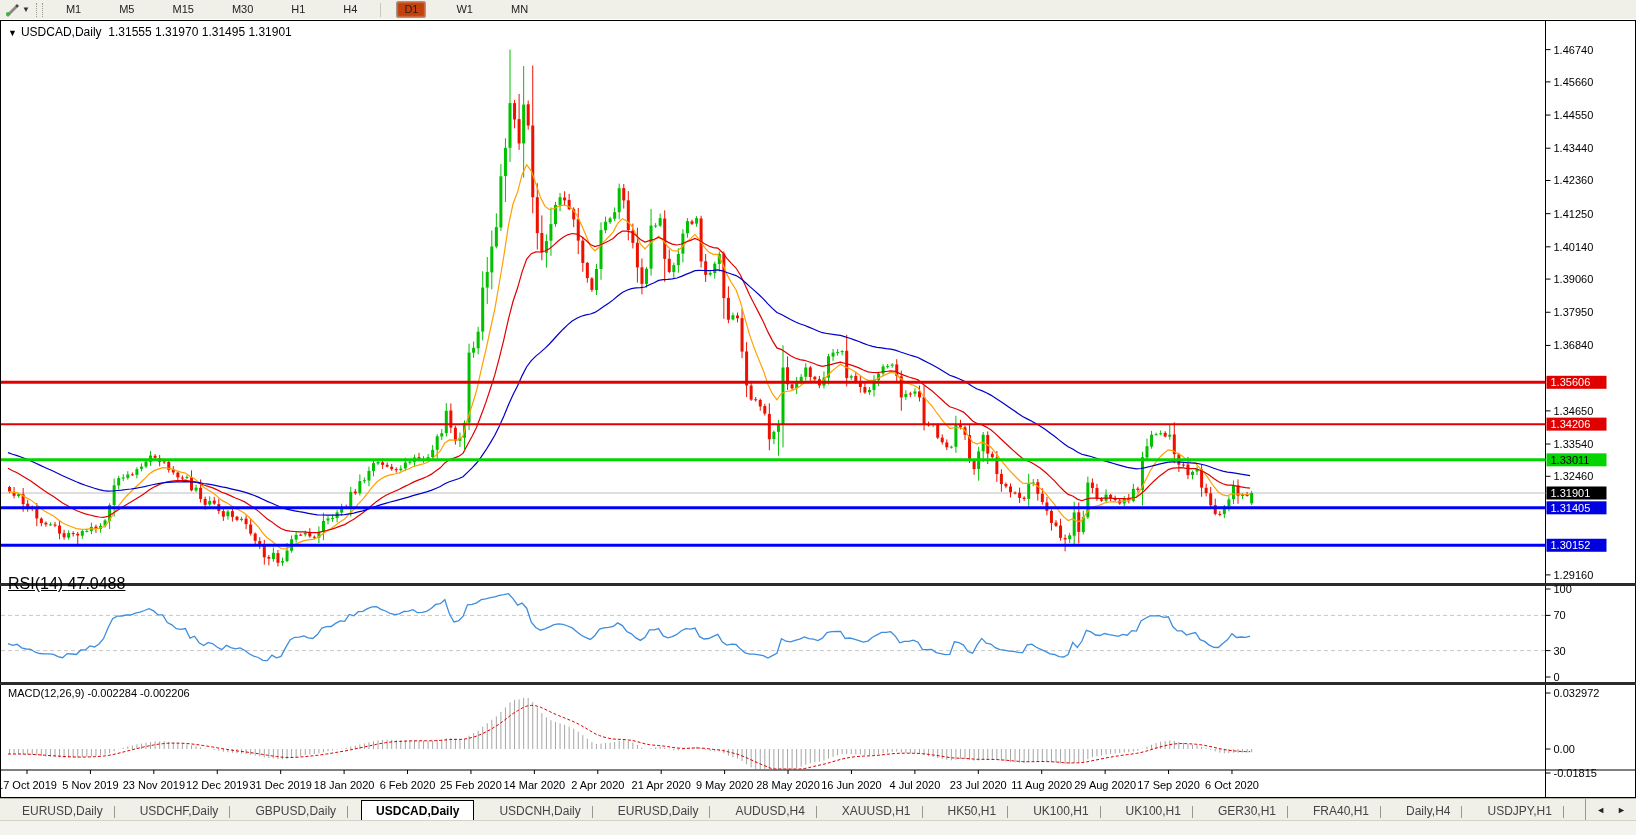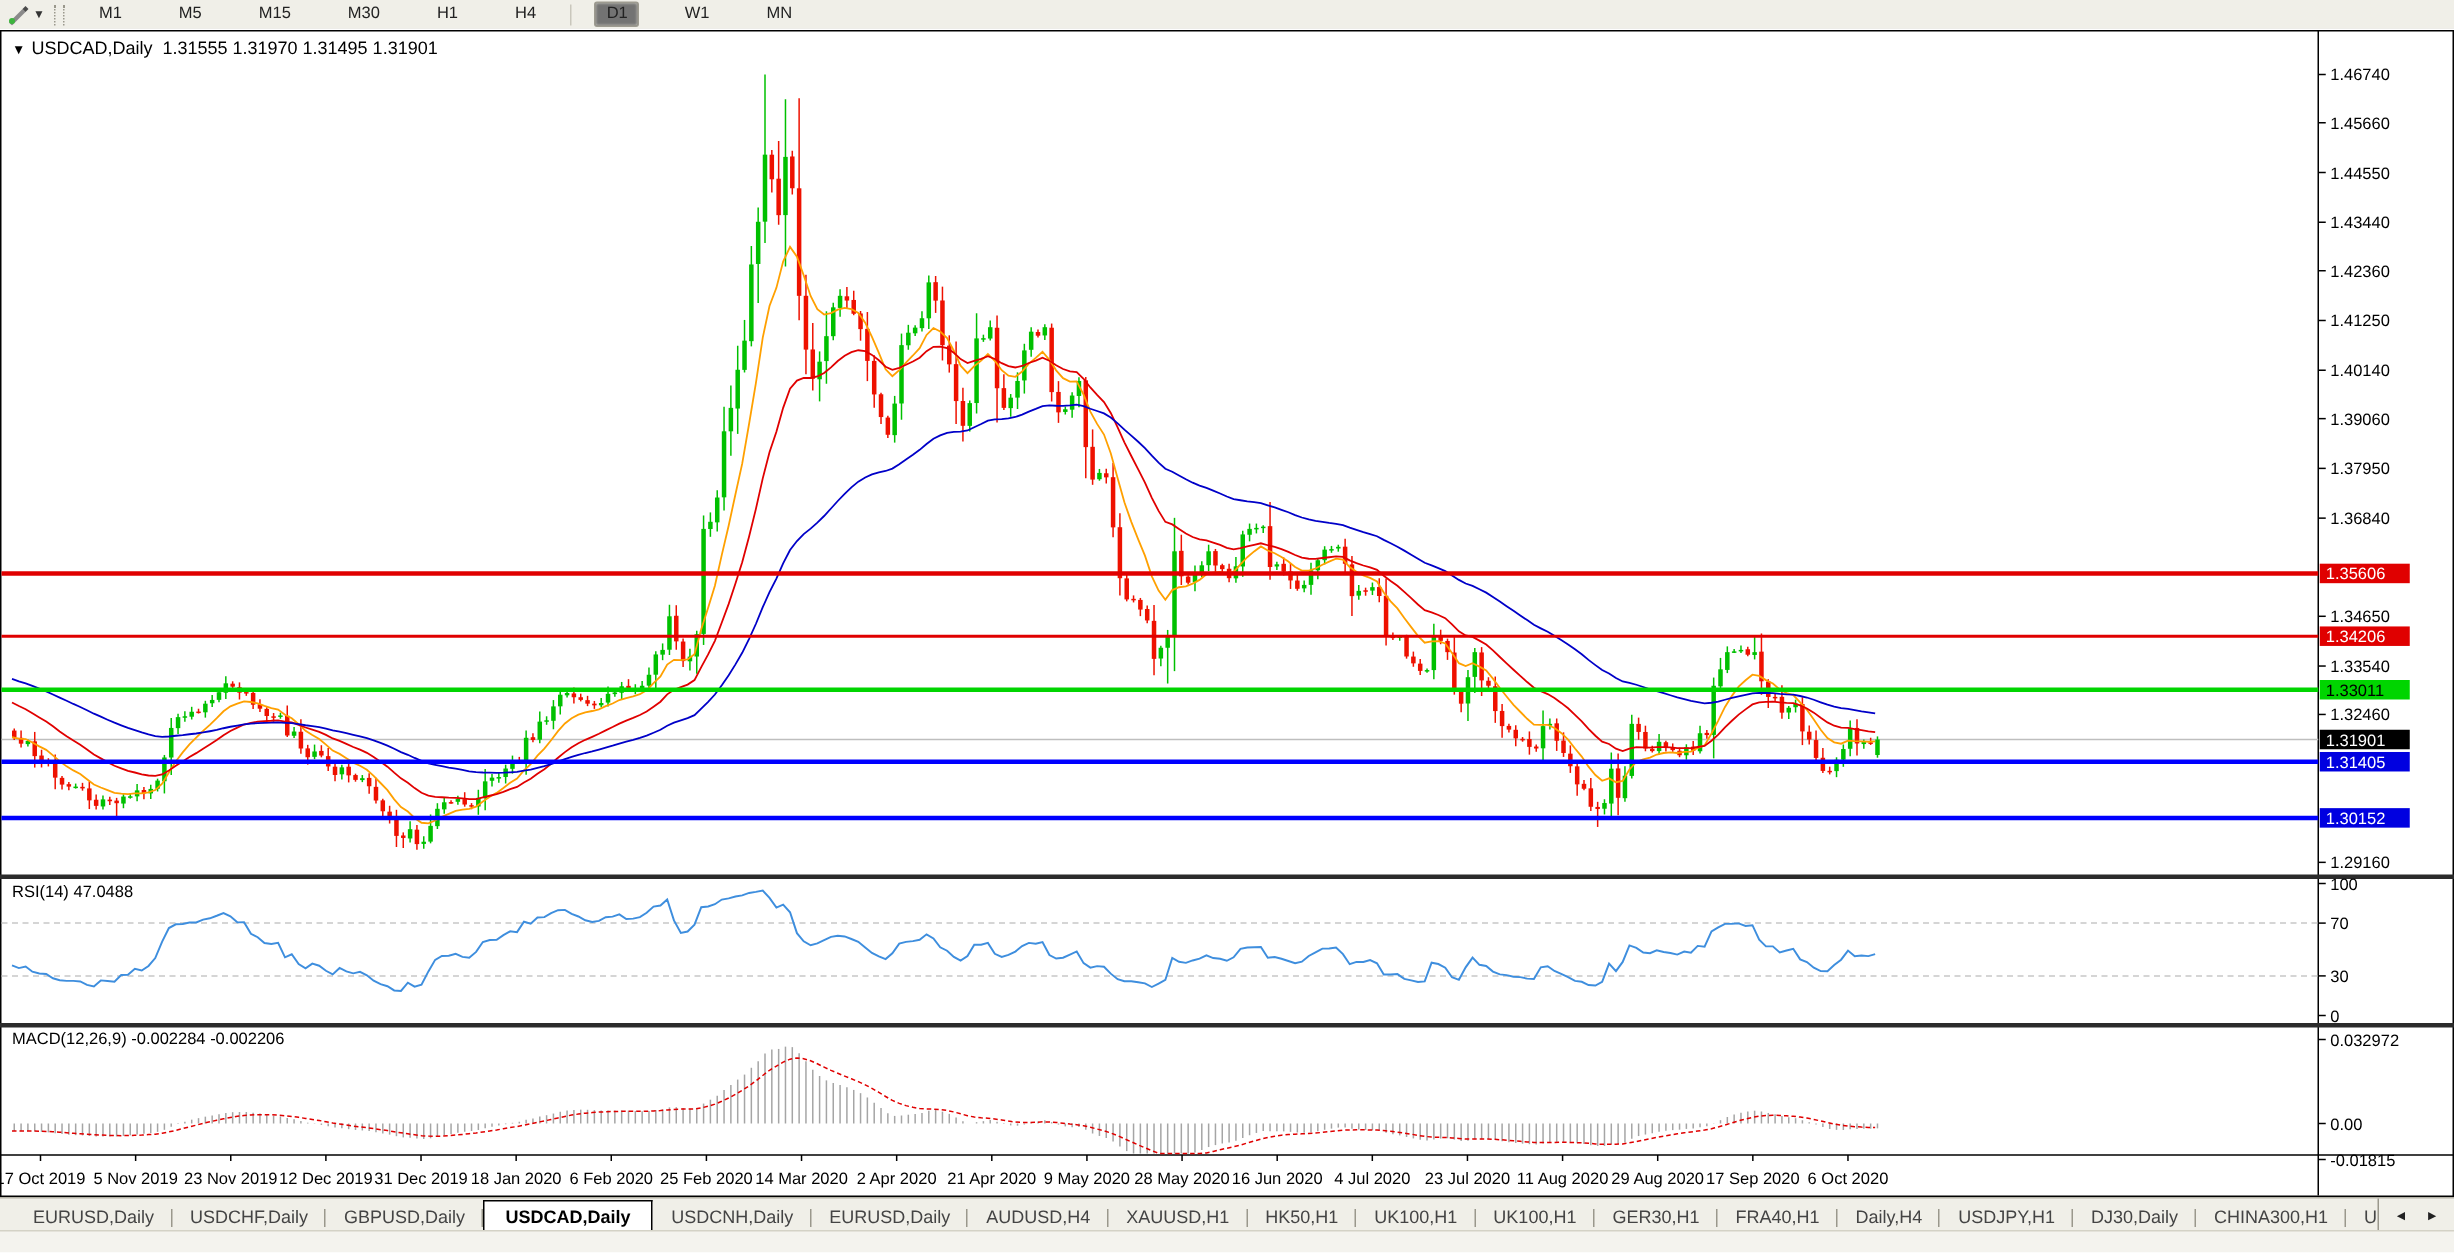--- a/index.html
+++ b/index.html
@@ -3,33 +3,33 @@
 <meta charset="utf-8">
 <style>
   html,body{margin:0;padding:0;background:#fff;font-family:"Liberation Sans",sans-serif;}
   #app{position:relative;width:1636px;height:835px;overflow:hidden;background:#fff;}
   
   #toolbar{position:absolute;left:0;top:0;width:1636px;height:19px;background:#f0efe8;border-bottom:1px solid #c9c7bc;display:flex;align-items:center;}
   .tool-icon{width:20px;height:16px;margin-left:2px;display:flex;align-items:center;justify-content:center;}
   .caret{font-size:8px;color:#333;margin-right:2px;}
   .grip{width:5px;height:14px;margin:0 4px;border-left:1px dotted #9a988c;border-right:1px dotted #9a988c;}
   .tf-btn{font-size:11px;color:#222;padding:1px 7px;margin:0 11px;border:1px solid transparent;border-radius:2px;line-height:13px;}
-  .tf-btn.selected{background:#737373;border:1px solid #9d9b90;box-shadow:inset 0 0 2px #d8d6ca;}
+  .tf-btn.selected{background:#c2410c;border:1px solid #9d9b90;box-shadow:inset 0 0 2px #d8d6ca;}
   .tf-sep{width:1px;height:14px;background:#c9c7bc;margin:0 4px;}
   
   #chart-window{position:absolute;left:0;top:19px;width:1636px;height:779px;background:#fff;}
   #chart-svg{position:absolute;left:0;top:0;}
   .overlay-label{position:absolute;font-size:12px;color:#000;white-space:pre;}
   #main-title{left:8px;top:6px;text-align:right;}
   #main-title .tri{font-size:9px;margin-right:4px;}
-  #rsi-label{left:8px;top:570px;font-size:11px;}
+  #rsi-label{left:8px;top:556px;font-size:16px;text-decoration:underline;}
   #macd-label{left:8px;top:668px;font-size:11px;text-align:right;}
   
   #tabbar{position:absolute;left:0;top:798px;width:1636px;height:22px;background:#f0efe8;border-top:1px solid #b5b3a7;display:flex;align-items:flex-end;}
-  #tabs{display:flex;align-items:flex-end;height:22px;flex:1;overflow:hidden;padding-left:10px;}
+  #tabs{display:flex;align-items:flex-end;height:22px;flex:1;overflow:hidden;padding-left:10px;gap:13px;}
   .tab{font-size:12px;color:#444;padding:3px 12px 3px 12px;position:relative;white-space:nowrap;}
   .tab:not(.active):not(:last-child)::after{content:"";position:absolute;right:0;top:5px;height:12px;width:1px;background:#9a988c;}
   .tab.active{background:#fff;color:#000;font-weight:bold;border:1px solid #000;border-bottom:none;padding:3px 14px;}
   .tab-scroll{display:flex;align-items:center;height:22px;border-left:1px solid #9a988c;padding:0 4px;}
   .tab-arrow{font-size:9px;color:#222;padding:2px 6px;}
   #bottomstrip{position:absolute;left:0;top:820px;width:1636px;height:15px;background:#f4f3ee;border-top:1px solid #d4d2c6;}
 </style>
 </head>
 <body>
 <div id="app">

